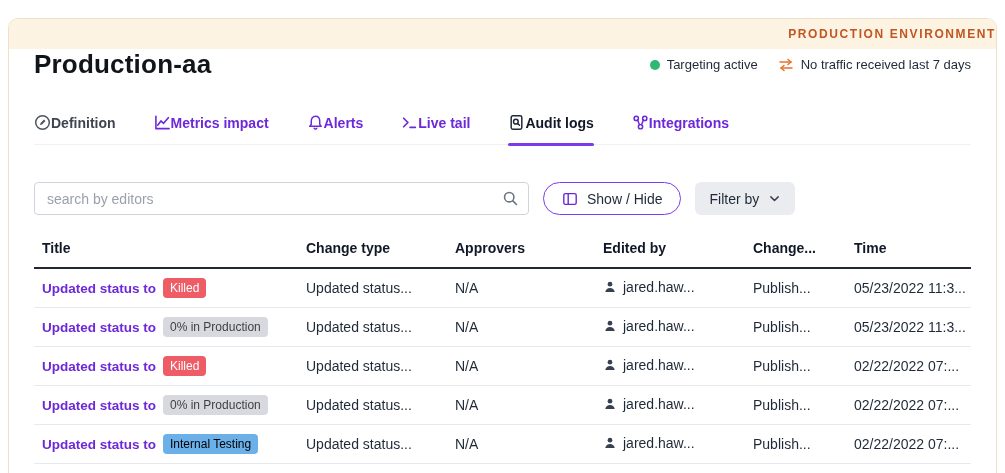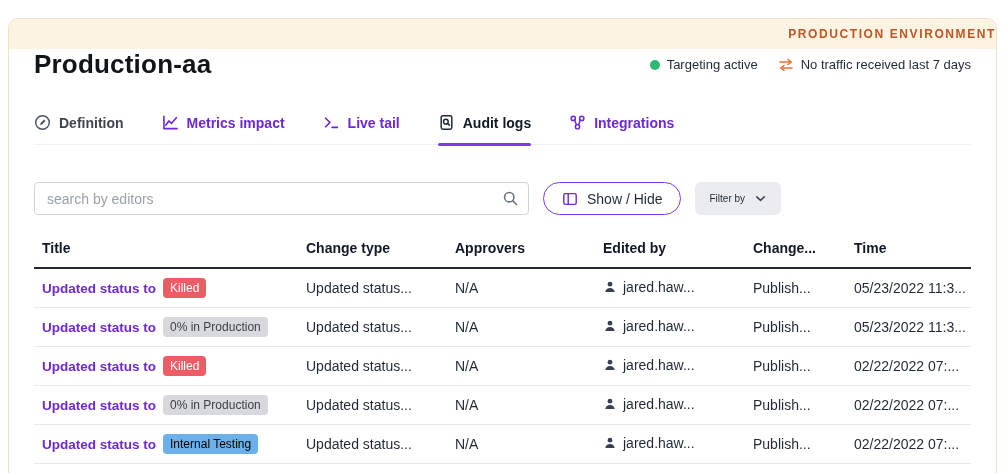--- a/index.html
+++ b/index.html
@@ -12,40 +12,40 @@
     color: #c05621; }
   .content { padding: 0 25px; }
 
   .header-row { display: flex; align-items: center; justify-content: space-between; }
   .page-title { font-size: 26px; font-weight: 700; color: #111418; letter-spacing: 0.2px; }
   .status-group { display: flex; align-items: center; gap: 20px; font-size: 13px; color: #1f2937; }
   .status-item { display: flex; align-items: center; gap: 7px; }
   .dot { width: 10px; height: 10px; border-radius: 50%; background: #2eb873; }
 
   .tabs { display: flex; gap: 38px; margin-top: 34px; border-bottom: 1px solid #f1f1f4; }
-  .tab { display: flex; align-items: center; gap: 8px; padding-bottom: 13px; font-size: 14px;
+  .tab { display: flex; align-items: center; padding-bottom: 13px; font-size: 14px;
     font-weight: 600; color: #6d28d9; cursor: pointer; position: relative; }
   .tab.muted { color: #3f4550; }
   .tab.active { color: #111827; }
   .tab.active::after { content: ""; position: absolute; left: 0; right: 0; bottom: -2px;
     height: 3px; background: #7c3aed; border-radius: 2px; }
   .ticon { display: inline-flex; align-items: center; }
 
   .toolbar { display: flex; align-items: center; gap: 14px; margin-top: 37px; }
   .search { position: relative; width: 495px; }
   .search input { width: 100%; height: 33px; border: 1px solid #cfd4dc; border-radius: 4px;
     padding: 0 34px 0 12px; font-size: 14px; color: #374151; outline: none;
     font-family: "Liberation Sans", sans-serif; }
   .search input::placeholder { color: #9aa1ac; }
   .search .mag { position: absolute; right: 10px; top: 8px; }
   .btn-showhide { display: inline-flex; align-items: center; gap: 9px; height: 33px;
     padding: 0 18px; border: 1px solid #7c3aed; border-radius: 17px; background: #fff;
     font-size: 14px; color: #1f2937; cursor: pointer; font-family: "Liberation Sans", sans-serif; }
   .btn-filter { display: inline-flex; align-items: center; gap: 9px; height: 33px;
-    padding: 0 14px; background: #ebecf0; border: none; border-radius: 6px; font-size: 10px;
+    padding: 0 14px; background: #ebecf0; border: none; border-radius: 6px; font-size: 14px;
     color: #1f2937; cursor: pointer; font-family: "Liberation Sans", sans-serif; }
 
   table { width: 100%; border-collapse: collapse; margin-top: 15px; table-layout: fixed; }
   th { text-align: left; font-size: 14px; font-weight: 700; color: #111827;
     padding: 10px 8px 11px 8px; border-bottom: 2px solid #23272f; white-space: nowrap; overflow: hidden; }
   td { font-size: 14px; color: #1f2937; padding: 9px 8px; border-bottom: 1px solid #e7e9ee;
     white-space: nowrap; overflow: hidden; }
   .link { color: #6d28d9; font-weight: 700; font-size: 13.5px; text-decoration: none; cursor: pointer; }
   .badge { display: inline-block; font-size: 12px; line-height: 1; padding: 4px 7px;
     border-radius: 4px; margin-left: 7px; vertical-align: 1px; }
@@ -97,20 +97,29 @@
         <span>Definition</span>
       </div>
       <div class="tab">
         <span class="ticon">
           <svg width="17" height="17" viewBox="0 0 16 16" fill="none" stroke="#6d28d9" stroke-width="1.5" stroke-linecap="round" stroke-linejoin="round">
             <path d="M1.8 2.2v11.6h12.4"></path>
             <polyline points="3.5,10.5 6.5,6.5 9,8.8 13.5,3.5"></polyline>
           </svg>
         </span>
         <span>Metrics impact</span>
+      </div>
+      <div class="tab">
+        <span class="ticon">
+          <svg width="17" height="17" viewBox="0 0 16 16" fill="none" stroke="#6d28d9" stroke-width="1.4" stroke-linecap="round" stroke-linejoin="round">
+            <path d="M8 2.2c-2.6 0-4 2-4 4.6v3L2.6 11.6h10.8L12 9.8v-3C12 4.2 10.6 2.2 8 2.2z"></path>
+            <path d="M6.8 13.4a1.3 1.3 0 0 0 2.4 0"></path>
+          </svg>
+        </span>
+        <span>Alerts</span>
       </div>
       <div class="tab">
         <span class="ticon">
           <svg width="17" height="17" viewBox="0 0 16 16" fill="none" stroke="#6d28d9" stroke-width="1.6" stroke-linecap="round" stroke-linejoin="round">
             <polyline points="2.5,4 6.5,8 2.5,12"></polyline>
             <line x1="8.5" y1="12.5" x2="13.5" y2="12.5"></line>
           </svg>
         </span>
         <span>Live tail</span>
       </div>

